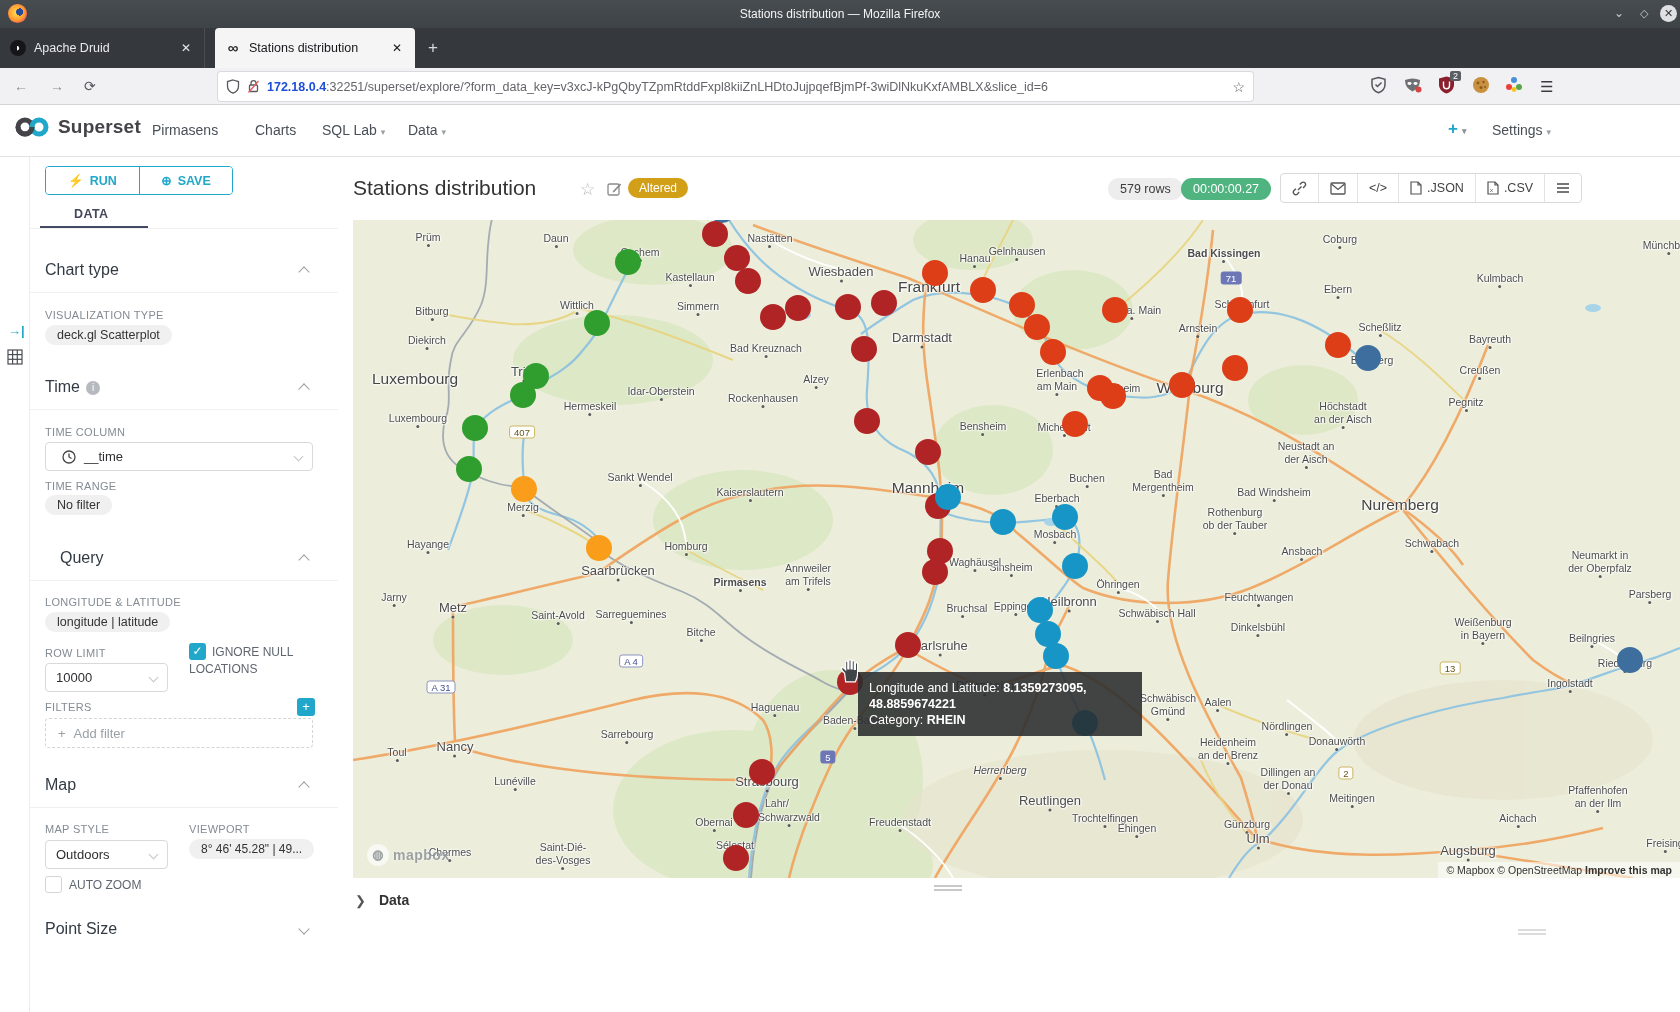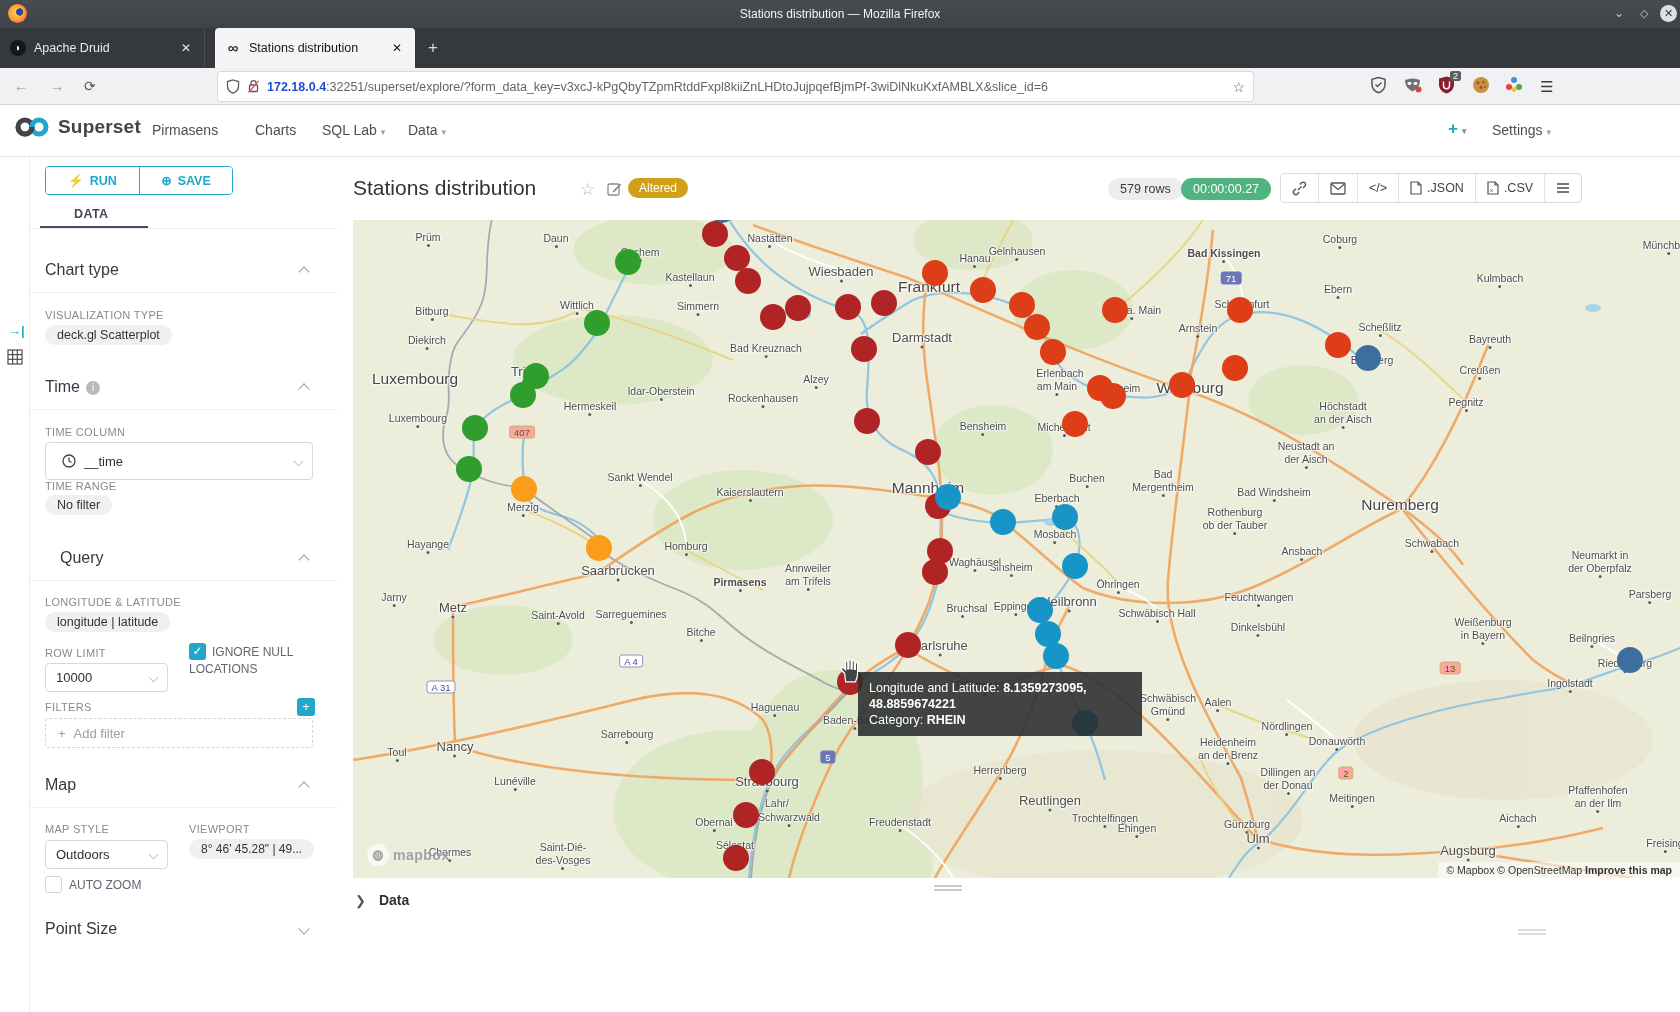--- a/index.html
+++ b/index.html
@@ -75,21 +75,21 @@
   #map { left:353px; top:220px; width:1327px; height:658px; background:#eceedb; overflow:hidden; }
   #map svg.base { position:absolute; left:0; top:0; }
   .lb { position:absolute; transform:translate(-50%,-50%); color:#4c4c4c; white-space:nowrap;
         text-shadow:0 0 2px #fff,0 0 2px #fff,0 0 3px #fff,1px 1px 2px #fff; }
   .lb.sm, .lb.sm2 { font-size:10.5px; }
   .lb.md, .lb.md2 { font-size:13px; }
   .lb.lg { font-size:15.5px; color:#454545; }
   .lb.sm::after, .lb.md::after { content:''; position:absolute; left:50%; top:100%; width:3px; height:3px; margin-top:1px;
         border-radius:50%; background:#5a5a5a; transform:translateX(-50%); box-shadow:0 0 2px #fff; }
   .lb.bb { background:#6d77b8; color:#fff; font-size:9.5px; padding:1px 5px; border-radius:3px; text-shadow:none; }
-  .lb.by { background:#fca5a5; border:1px solid #cdb45e; color:#645617; font-size:9.5px; padding:0 4px; border-radius:3px; text-shadow:none; }
+  .lb.by { background:#ffffff; border:1px solid #cdb45e; color:#645617; font-size:9.5px; padding:0 4px; border-radius:3px; text-shadow:none; }
   .lb.bw { background:#fff; border:1px solid #8a93c0; color:#44508e; font-size:9.5px; padding:0 4px; border-radius:3px; text-shadow:none; }
   .pt { position:absolute; width:26px; height:26px; border-radius:50%; }
   #tooltip { position:absolute; background:rgba(42,44,46,.88); color:#fff; font-size:12.5px; line-height:16px;
       padding:8px 11px; width:284px; }
   #tooltip b { font-weight:bold; }
   #mblogo { position:absolute; left:14px; bottom:12px; display:flex; align-items:center; opacity:.85; }
   #mblogo .mbc { width:22px; height:22px; border-radius:50%; background:rgba(255,255,255,.75); color:#8f9398; font-size:13px; text-align:center; line-height:22px; font-weight:bold; }
   #mblogo .mbt { color:#8f9398; font-size:14px; font-weight:bold; margin-left:4px; letter-spacing:.5px; text-shadow:0 0 2px #fff; }
   #attrib { position:absolute; right:0;  bottom:0; background:rgba(255,255,255,.55); font-size:10.5px; color:#333; padding:2px 8px; }
   #attrib b { font-weight:bold; }
@@ -240,21 +240,21 @@
   <span class="abs chev up" style="left:300px; top:268px;"></span>
   <div class="divider" style="left:30px; top:292px; width:308px;"></div>
   <span class="abs label-caps" style="left:45px; top:309px;">VISUALIZATION TYPE</span>
   <span class="abs pill" style="left:45px; top:325px;">deck.gl Scatterplot</span>
 
   <span class="abs sechead" style="left:45px; top:378px;">Time</span>
   <span class="abs" style="left:86px; top:381px; width:14px; height:14px; background:#b6babf; color:#fff; border-radius:50%; font-size:10px; text-align:center; line-height:14px;">i</span>
   <span class="abs chev up" style="left:300px; top:385px;"></span>
   <div class="divider" style="left:30px; top:409px; width:308px;"></div>
   <span class="abs label-caps" style="left:45px; top:426px;">TIME COLUMN</span>
-  <div class="selectbox" style="left:45px; top:442px; width:268px; height:38px;padding-left:16px;">
+  <div class="selectbox" style="left:45px; top:442px; width:268px; height:29px;padding-left:16px;">
     <svg width="14" height="14" viewBox="0 0 14 14" style="margin-right:8px;">
         <circle cx="7" cy="7" r="6" fill="none" stroke="#444" stroke-width="1.3"></circle>
         <path d="M7 3.5 V7 L9.5 8.5" fill="none" stroke="#444" stroke-width="1.3"></path>
       </svg>
     <span>__time</span>
     <span class="sdown"></span>
   </div>
   <span class="abs label-caps" style="left:45px; top:480px;">TIME RANGE</span>
   <span class="abs pill" style="left:45px; top:495px;">No filter</span>
 
@@ -525,21 +525,21 @@
         <span class="lb md" style="left: 632px; top: 465px;">Pforzheim</span>
         <span class="lb sm" style="left: 422px; top: 487px;">Haguenau</span>
         <span class="lb sm" style="left: 502px; top: 500px;">Baden-Baden</span>
         <span class="lb bb" style="left: 475px; top: 537px;">5</span>
         <span class="lb sm" style="left: 274px; top: 514px;">Sarrebourg</span>
         <span class="lb sm" style="left: 44px; top: 532px;">Toul</span>
         <span class="lb md" style="left: 102px; top: 526px;">Nancy</span>
         <span class="lb sm" style="left: 162px; top: 561px;">Lunéville</span>
         <span class="lb md" style="left: 414px; top: 561px;">Strasbourg</span>
         <span class="lb sm" style="left: 361px; top: 602px;">Obernai</span>
-        <span class="lb sm" style="left: 647px; top: 550px;">Herrenberg</span>
+        <span class="lb sm" style="left: 647px; top: 550px; font-style: italic;">Herrenberg</span>
         <span class="lb sm" style="left: 547px; top: 602px;">Freudenstadt</span>
         <span class="lb md" style="left: 697px; top: 580px;">Reutlingen</span>
         <span class="lb sm" style="left: 752px; top: 598px;">Trochtelfingen</span>
         <span class="lb sm" style="left: 784px; top: 608px;">Ehingen</span>
         <span class="lb sm2" style="left: 815px; top: 478px;">Schwäbisch</span>
         <span class="lb sm" style="left: 815px; top: 491px;">Gmünd</span>
         <span class="lb sm" style="left: 865px; top: 482px;">Aalen</span>
         <span class="lb sm" style="left: 934px; top: 478px; margin-top: 28px;">Nördlingen</span>
         <span class="lb sm2" style="left: 875px; top: 522px;">Heidenheim</span>
         <span class="lb sm" style="left: 875px; top: 535px;">an der Brenz</span>

